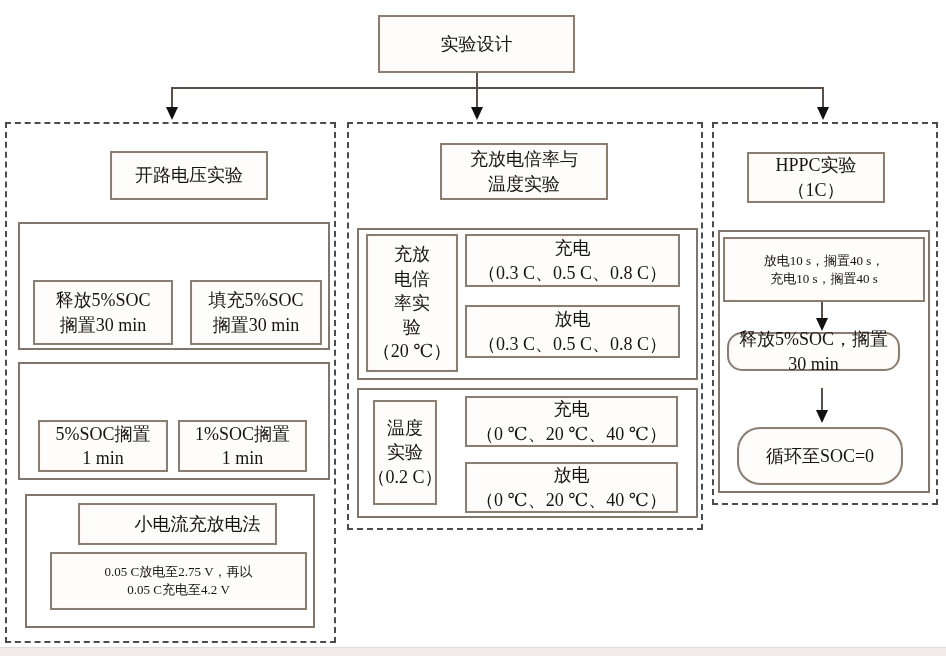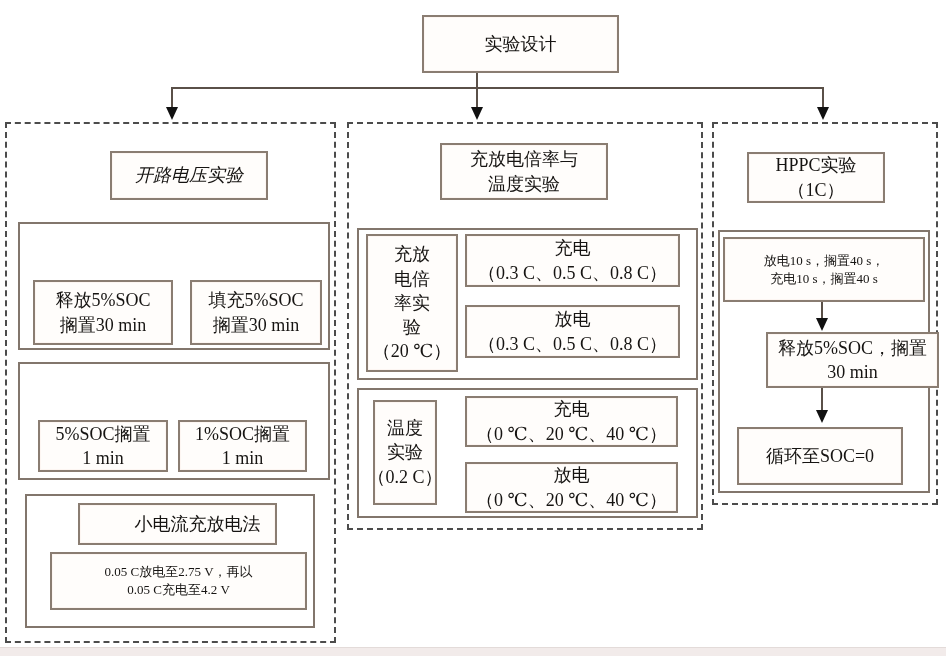--- a/index.html
+++ b/index.html
@@ -30,34 +30,34 @@
     border-top:13px solid #111111;
   }
   .strip{position:absolute;}
   .tight{font-size:13px;}
 </style>
 </head>
 <body>
 
 <div class="stage">
 
-  <div class="box" style="left:378px;top:15px;width:197px;height:58px;margin-left:44px;">实验设计</div>
+  <div class="box" style="left:378px;top:15px;width:197px;height:58px;">实验设计</div>
 
   <div class="line" style="left:476px;top:73px;width:2px;height:15px;"></div>
   <div class="line" style="left:171px;top:87px;width:653px;height:2px;"></div>
   <div class="line" style="left:171px;top:88px;width:2px;height:20px;"></div>
   <div class="line" style="left:476px;top:88px;width:2px;height:20px;"></div>
   <div class="line" style="left:822px;top:88px;width:2px;height:20px;"></div>
   <div class="arrowhead" style="left:166px;top:107px;"></div>
   <div class="arrowhead" style="left:471px;top:107px;"></div>
   <div class="arrowhead" style="left:817px;top:107px;"></div>
 
   <div class="panel" style="left:5px;top:122px;width:331px;height:521px;"></div>
 
-  <div class="box" style="left:110px;top:151px;width:158px;height:49px;font-style:italic;">开路电压实验</div>
+  <div class="box" style="left:110px;top:151px;width:158px;height:49px;">开路电压实验</div>
 
   <div class="group" style="left:18px;top:222px;width:312px;height:128px;"></div>
   <div class="box" style="left:33px;top:280px;width:140px;height:65px;">释放5%SOC
 搁置30 min</div>
   <div class="box" style="left:190px;top:280px;width:132px;height:65px;">填充5%SOC
 搁置30 min</div>
 
   <div class="group" style="left:18px;top:362px;width:312px;height:118px;"></div>
   <div class="box" style="left:38px;top:420px;width:130px;height:52px;">5%SOC搁置
 1 min</div>
@@ -99,23 +99,23 @@
   <div class="box" style="left:747px;top:152px;width:138px;height:51px;">HPPC实验
 （1C）</div>
 
   <div class="group" style="left:718px;top:230px;width:212px;height:263px;"></div>
   <div class="box tight" style="left:723px;top:237px;width:202px;height:65px;">放电10 s，搁置40 s，
 充电10 s，搁置40 s</div>
 
   <div class="line" style="left:821px;top:302px;width:2px;height:17px;"></div>
   <div class="arrowhead" style="left:816px;top:318px;"></div>
 
-  <div class="box" style="left:766px;top:332px;width:173px;height:56px;">释放5%SOC，搁置
+  <div class="box" style="left:727px;top:332px;width:173px;height:39px;border-radius:15px;">释放5%SOC，搁置
 30 min</div>
 
   <div class="line" style="left:821px;top:388px;width:2px;height:23px;"></div>
   <div class="arrowhead" style="left:816px;top:410px;"></div>
 
-  <div class="box" style="left:737px;top:427px;width:166px;height:58px;">循环至SOC=0</div>
+  <div class="box" style="left:737px;top:427px;width:166px;height:58px;border-radius:23px;">循环至SOC=0</div>
 
   <div class="strip" style="left:0;top:647px;width:946px;height:9px;background:#f2ebea;border-top:1px solid #e3dbd9;"></div>
 
 </div>
 
 </body></html>

